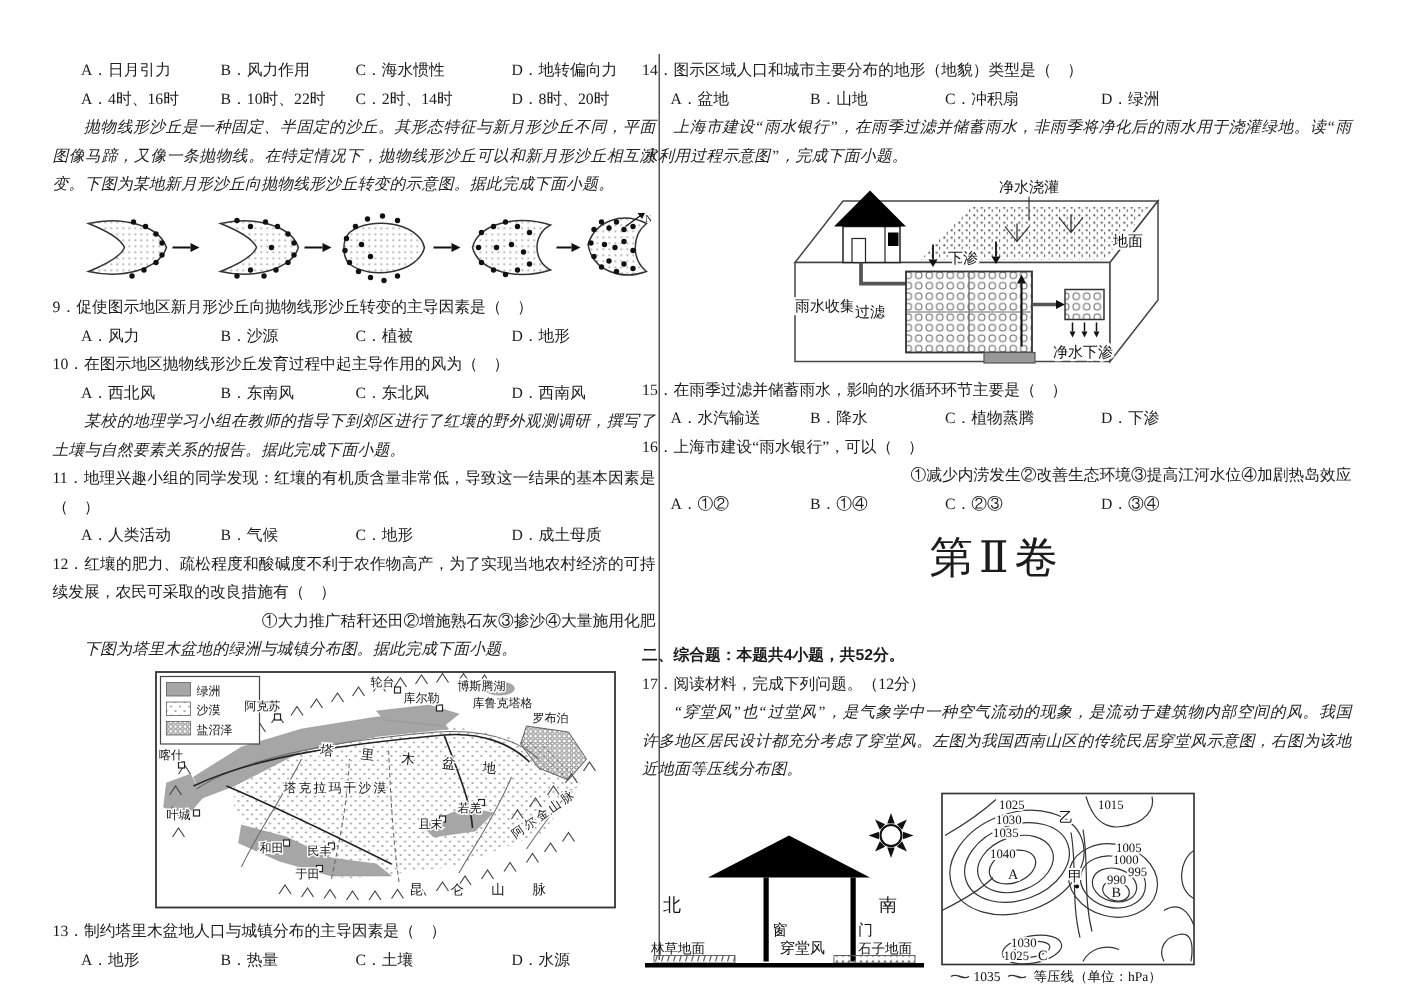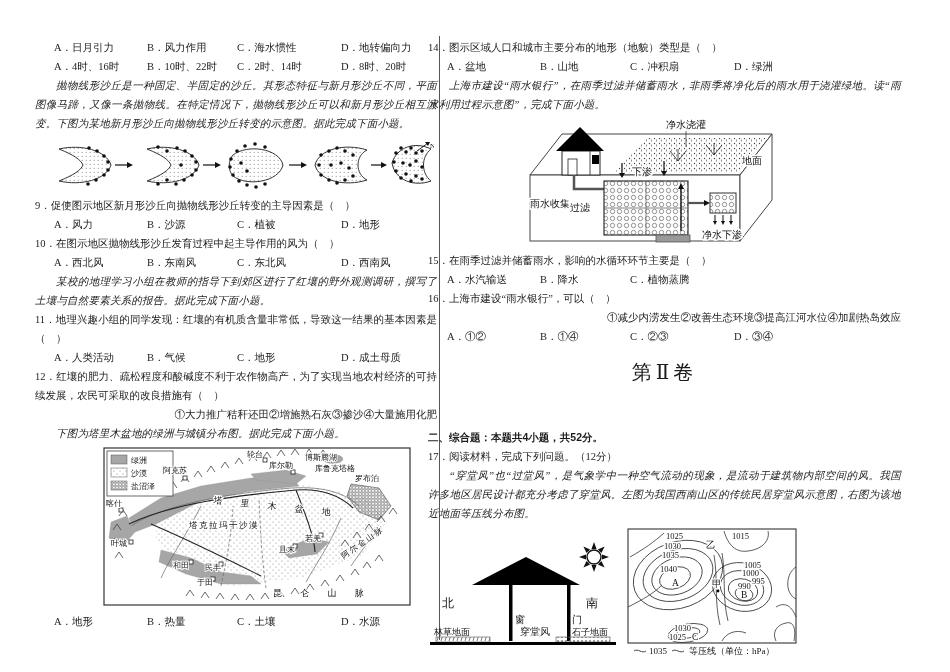--- a/index.html
+++ b/index.html
@@ -12,21 +12,21 @@
   .col-left{left:35px;width:402px;padding-top:8px;}
   .col-right{left:428px;width:473px;padding-top:8px;}
   .stem{line-height:19px;text-align:justify;}
   .opts{display:grid;grid-template-columns:93px 90px 104px 1fr;padding-left:19px;line-height:19px;}
   .material{font-style:italic;text-indent:2em;text-align:justify;line-height:19px;letter-spacing:.2px;color:#222;}
   .sub{line-height:19px;text-align:right;}
   .fig{display:block;}
   .fig-dune{margin:5px 0 4px 14px;}
   .fig-map{margin:3px 0 4px 66px;}
   .fig-rain{margin:3px 0 4px 90px;}
-  .part-title{text-align:center;font-size:20px;line-height:40px;margin:6px 0 1px;letter-spacing:4px;}
+  .part-title{text-align:center;font-size:29px;line-height:40px;margin:6px 0 1px;letter-spacing:4px;}
   .section-header{font-weight:bold;line-height:19px;font-family:"Liberation Sans","DejaVu Sans",sans-serif;font-size:10.5px;margin-top:36px;}
   .diagrams{display:flex;gap:8px;align-items:flex-start;margin-top:4px;}
   svg text{font-family:"Liberation Serif","DejaVu Serif",serif;fill:#111;}
 </style>
 </head>
 <body>
 
 <div class="divider"></div>
 
 <div class="col col-left">
@@ -317,20 +317,21 @@
       <text x="96" y="139">于田</text>
       <text x="178" y="106">且末</text>
       <text x="204" y="95">若羌</text>
       <text x="88" y="82" font-size="8.5" letter-spacing="1.5">塔克拉玛干沙漠</text>
       <text x="112" y="64" font-size="9" letter-spacing="8" transform="rotate(6 180 62)">塔 里 木 盆 地</text>
       <text x="172" y="150" font-size="9" letter-spacing="8">昆 仑 山 脉</text>
       <text x="234" y="98" font-size="8" letter-spacing="2" transform="rotate(-35 262 92)">阿尔金山脉</text>
     </g>
   </svg>
 
+  <div class="stem">13．制约塔里木盆地人口与城镇分布的主导因素是（　）</div>
   <div class="opts">
     <span>A．地形</span>
     <span>B．热量</span>
     <span>C．土壤</span>
     <span>D．水源</span>
   </div>
 </div>
 
 <div class="col col-right">
 
@@ -421,20 +422,21 @@
       <text x="114" y="58">下渗</text>
       <text x="184" y="121">净水下渗</text>
     </g>
   </svg>
 
   <div class="stem">15．在雨季过滤并储蓄雨水，影响的水循环环节主要是（　）</div>
   <div class="opts">
     <span>A．水汽输送</span>
     <span>B．降水</span>
     <span>C．植物蒸腾</span>
+    <span>D．下渗</span>
   </div>
 
   <div class="stem">16．上海市建设“雨水银行”，可以（　）</div>
   <div class="sub">①减少内涝发生②改善生态环境③提高江河水位④加剧热岛效应</div>
   <div class="opts">
     <span>A．①②</span>
     <span>B．①④</span>
     <span>C．②③</span>
     <span>D．③④</span>
   </div>

